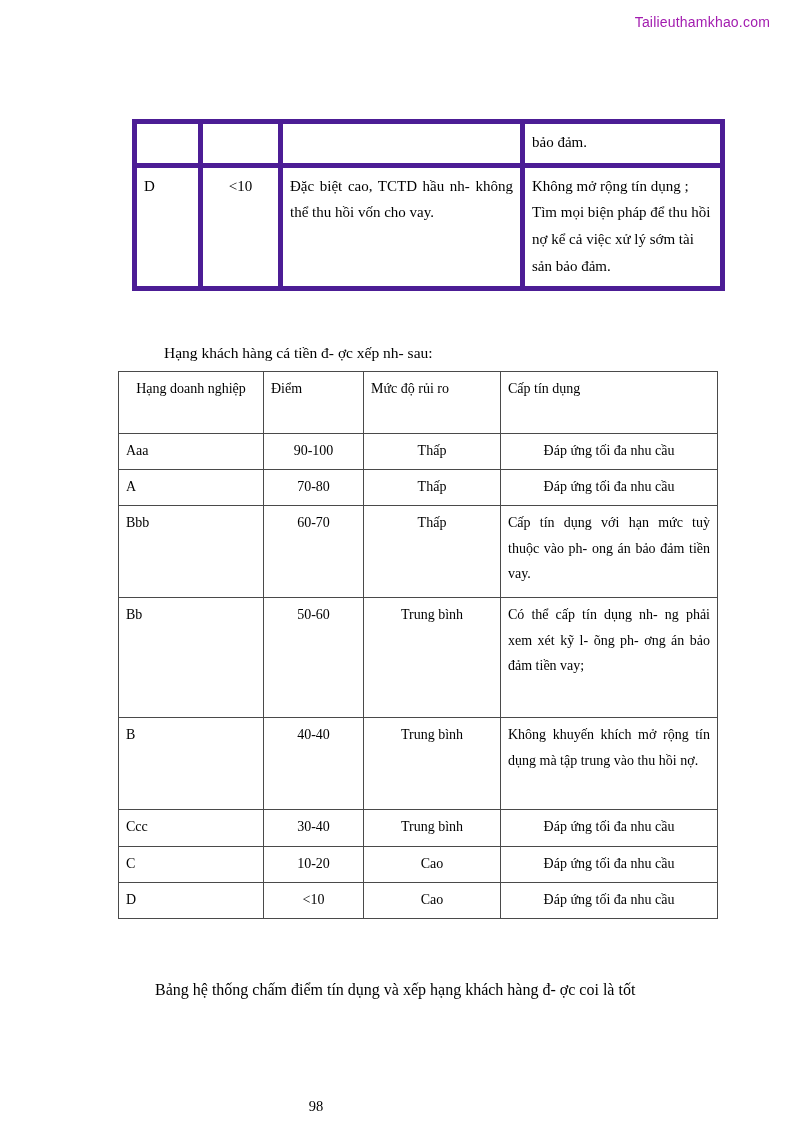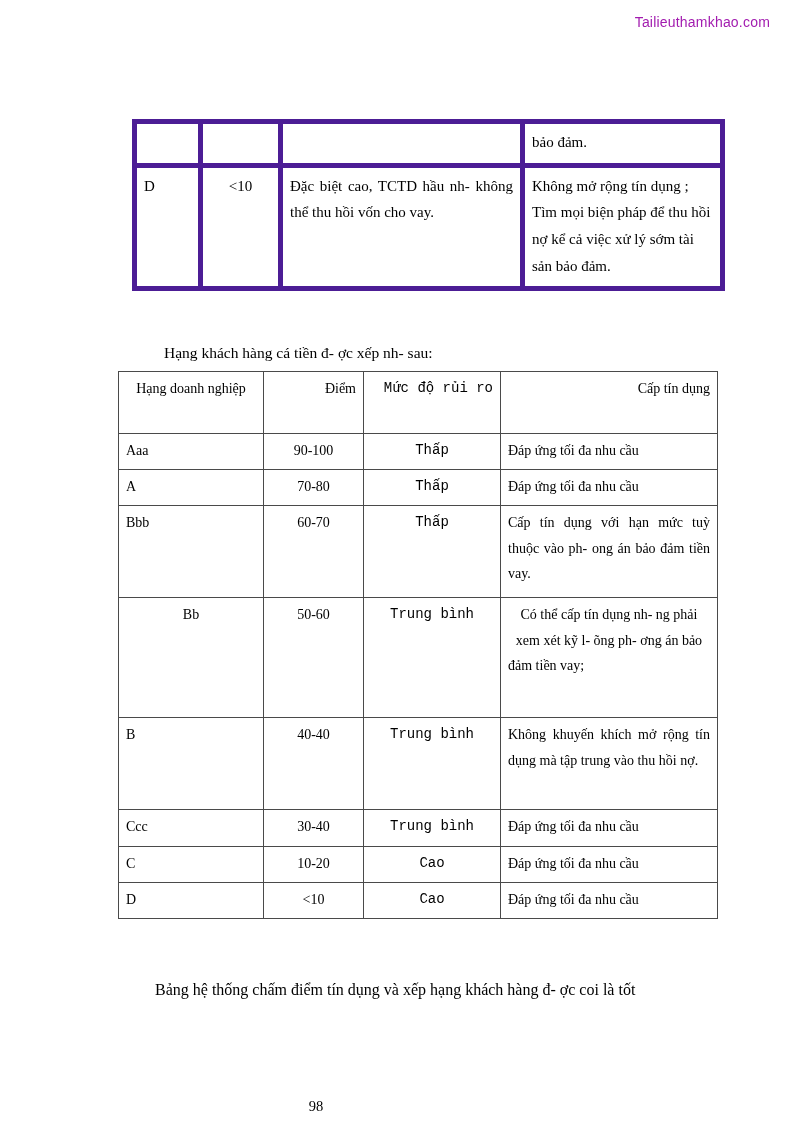--- a/index.html
+++ b/index.html
@@ -75,30 +75,30 @@
   }
   .tbl2 td {
     border: 1px solid #4a4a4a;
     vertical-align: top;
     padding: 4px 7px 6px 7px;
     font-size: 14px;
     line-height: 1.8;
   }
   .tbl2 .c1 { width: 145px; }
   .tbl2 .c2 { width: 100px; text-align: center; }
-  .tbl2 .c3 { width: 137px; text-align: center; font-family: Liberation Mono, monospace; }
-  .tbl2 .c4 { width: 217px; }
-  .tbl2 .hd { text-align: right; }
+  .tbl2 .c3 { width: 137px; text-align: center; }
+  .tbl2 .c4 { width: 217px; text-align: center; }
+  .tbl2 .hd { text-align: left; }
   .tbl2 .hd.c1 { text-align: center; }
   .tbl2 .just { text-align: justify; text-align-last: left; }
 
   .tbl2 tr.r-head td { height: 62px; }
   .tbl2 tr.r-1line td { height: 31px; }
   .tbl2 tr.r-3line td { height: 92px; }
-  .tbl2 tr.r-4line td { height: 120px; text-align: center; }
+  .tbl2 tr.r-4line td { height: 120px; }
 
   
   .caption {
     position: absolute;
     left: 155px;
     top: 977px;
     width: 580px;
     font-size: 16px;
     line-height: 1.6;
     white-space: nowrap;

